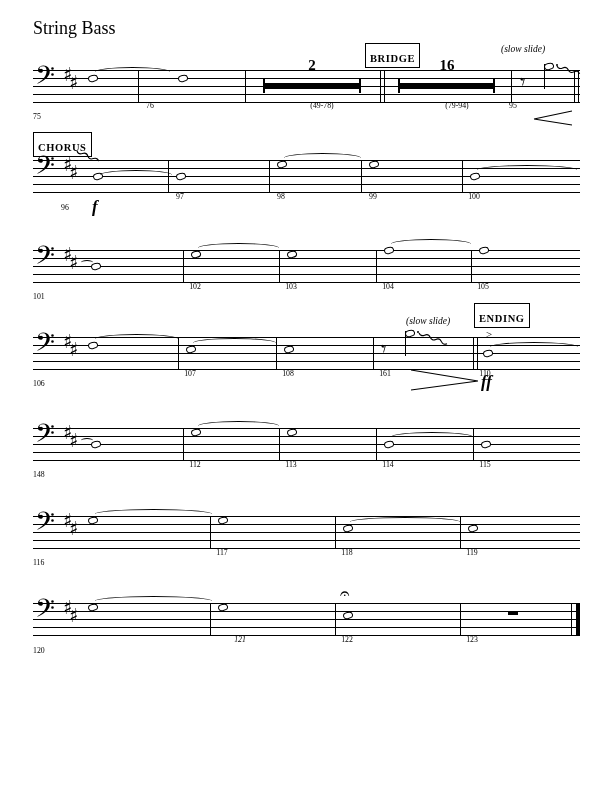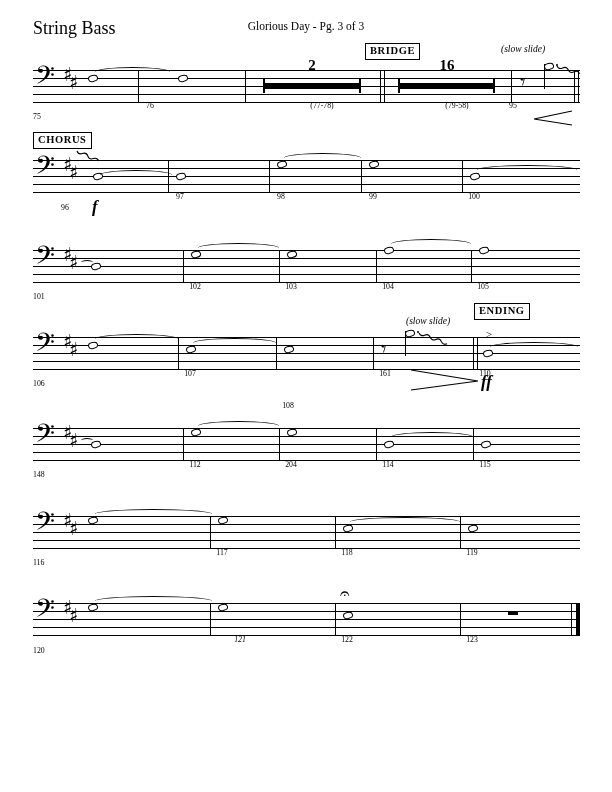--- a/index.html
+++ b/index.html
@@ -141,21 +141,21 @@
   .snum {
     position: absolute;
     font-size: 7.8px;
     font-family: "Liberation Serif", serif;
     white-space: nowrap;
   }
 
   .boxlabel {
     position: absolute;
     border: 1.2px solid #000;
-    padding: 1px 4px 2px 4px;
+    padding: 9px 4px 2px 4px;
     font-family: "Liberation Serif", serif;
     font-weight: bold;
     font-size: 10.5px;
     letter-spacing: 0.6px;
     line-height: 1.1;
     background: #fff;
     white-space: nowrap;
   }
 
   .slowslide {
@@ -228,21 +228,20 @@
     overflow: visible;
     pointer-events: none;
   }
 </style>
 </head>
 <body>
 
 <div id="page">
 
   <div class="part-title">String Bass</div>
-  <div class="song-title">Glorious Day - Pg. 3 of 3</div>
 
   <div class="system" style="top:0px;">
 
     <div class="boxlabel" style="left:365px; top:43px;">BRIDGE</div>
     <div class="slowslide" style="left:501px; top:44px;">(slow slide)</div>
 
     <div class="staff" style="top:70px;">
       <div class="line l1"></div>
       <div class="line l2"></div>
       <div class="line l3"></div>
@@ -291,22 +290,22 @@
           <i style="left:3.5px;"></i>
       </div>
     </div>
 
     <svg class="overlay" width="612" height="130">
       <path d="M572,111 L534,119 M572,125 L534,119" fill="none" stroke="#000" stroke-width="1.2"></path>
     </svg>
 
     <div class="snum" style="left:33px; top:112px;">75</div>
     <div class="mnum" style="left:150px; top:101px; width:30px; margin-left:-15px;">76</div>
-    <div class="mnum" style="left:322px; top:101px; width:50px; margin-left:-25px;">(77-78)</div>
-    <div class="mnum" style="left:457px; top:101px; width:50px; margin-left:-25px;">(79-58)</div>
+    <div class="mnum" style="left:322px; top:101px; width:50px; margin-left:-25px;">(49-78)</div>
+    <div class="mnum" style="left:457px; top:101px; width:50px; margin-left:-25px;">(79-94)</div>
     <div class="mnum" style="left:513px; top:101px; width:30px; margin-left:-15px;">95</div>
   </div>
 
   <div class="system" style="top:0px;">
 
     <div class="boxlabel" style="left:33px; top:132px;">CHORUS</div>
 
     <div class="staff" style="top:160px;">
       <div class="line l1"></div>
       <div class="line l2"></div>
@@ -443,21 +442,21 @@
     </div>
 
     <svg class="overlay" width="612" height="400">
       <path d="M411,370 L478,381 M411,390 L478,381" fill="none" stroke="#000" stroke-width="1.2"></path>
     </svg>
 
     <div class="dyn" style="left:481px; top:373px;">ff</div>
 
     <div class="snum" style="left:33px; top:379px;">106</div>
     <div class="mnum" style="left:190px; top:369px; width:30px; margin-left:-15px;">107</div>
-    <div class="mnum" style="left:288px; top:369px; width:30px; margin-left:-15px;margin-top:32px;">108</div>
+    <div class="mnum" style="left:288px; top:369px; width:30px; margin-left:-15px;">108</div>
     <div class="mnum" style="left:385px; top:369px; width:30px; margin-left:-15px;">161</div>
     <div class="mnum" style="left:485px; top:369px; width:30px; margin-left:-15px;">110</div>
   </div>
 
   <div class="system" style="top:0px;">
     <div class="staff" style="top:428px;">
       <div class="line l1"></div>
       <div class="line l2"></div>
       <div class="line l3"></div>
       <div class="line l4"></div>
@@ -485,21 +484,21 @@
       <div class="note" style="left:351px; top:12.5px;"></div>
       <div class="tie" style="left:358px; top:4px; width:82px;"></div>
 
       <div class="barline" style="left:440px;"></div>
 
       <div class="note" style="left:448px; top:12.5px;"></div>
     </div>
 
     <div class="snum" style="left:33px; top:470px;">148</div>
     <div class="mnum" style="left:195px; top:460px; width:30px; margin-left:-15px;">112</div>
-    <div class="mnum" style="left:291px; top:460px; width:30px; margin-left:-15px;">204</div>
+    <div class="mnum" style="left:291px; top:460px; width:30px; margin-left:-15px;">113</div>
     <div class="mnum" style="left:388px; top:460px; width:30px; margin-left:-15px;">114</div>
     <div class="mnum" style="left:485px; top:460px; width:30px; margin-left:-15px;">115</div>
   </div>
 
   <div class="system" style="top:0px;">
     <div class="staff" style="top:516px;">
       <div class="line l1"></div>
       <div class="line l2"></div>
       <div class="line l3"></div>
       <div class="line l4"></div>

